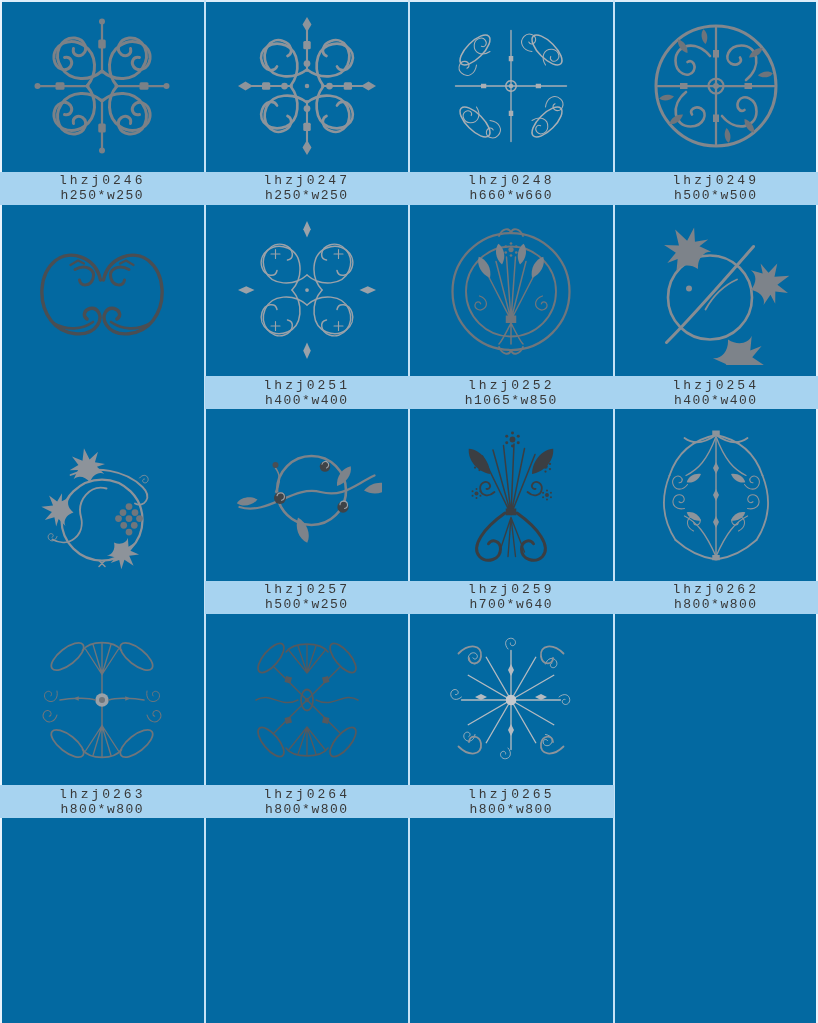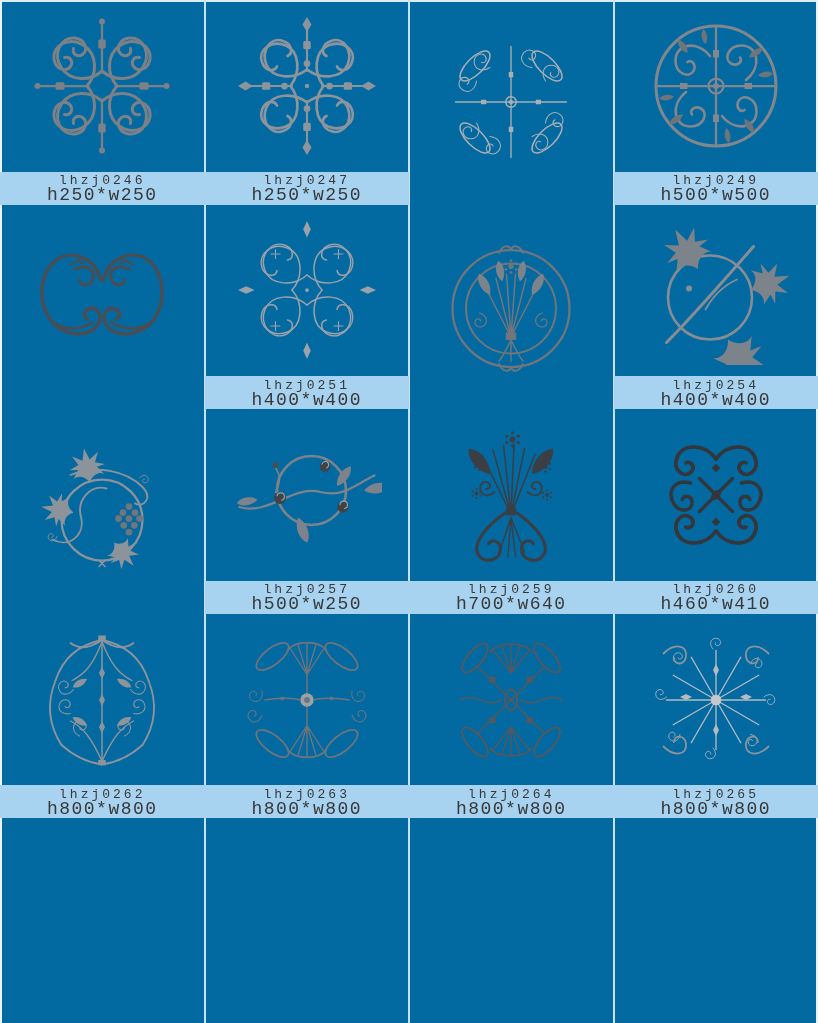--- a/index.html
+++ b/index.html
@@ -11,21 +11,21 @@
   .col-divider{position:absolute;top:0;bottom:0;width:2px;background:#c5e2f6;z-index:0;}
   .d1{left:calc(25% - 1px);} .d2{left:calc(50% - 1px);} .d3{left:calc(75% - 1px);}
   .grid{position:absolute;inset:0;display:grid;grid-template-columns:repeat(4,1fr);
         grid-template-rows:repeat(5,1fr);z-index:1;}
   .cell{display:flex;flex-direction:column;min-width:0;min-height:0;}
   .art-wrap{flex:1;display:flex;align-items:center;justify-content:center;min-height:0;}
   .art{display:block;}
   .bar{height:33px;background:#a7d3f0;position:relative;z-index:2;display:flex;
        flex-direction:column;align-items:center;justify-content:center;color:#383838;}
   .code{font-size:13px;line-height:15px;letter-spacing:3px;}
-  .dims{font-size:18px;line-height:15px;letter-spacing:1.5px;}
+  .dims{font-size:13px;line-height:15px;letter-spacing:1.5px;}
   .defs-svg{position:absolute;width:0;height:0;overflow:hidden;}
 </style>
 </head>
 <body>
 
 <svg class="defs-svg" aria-hidden="true">
 <defs>
   <path id="curl" d="M0 0 C18 -4 30 8 24 22 C19 33 4 33 1 23 C-1 15 7 10 12 15" fill="none"></path>
   <path id="leaf" d="M0 0 C-10 -12 -10 -30 0 -40 C10 -30 10 -12 0 0 Z" stroke="none"></path>
   <path id="mapleleaf" d="M0 0 C-3 -6 -9 -8 -13 -5 L-8 -12 L-15 -13 L-7 -16 L-11 -24 L-3 -19 L0 -29 L3 -19 L11 -24 L7 -16 L15 -13 L8 -12 L13 -5 C9 -8 3 -6 0 0 Z" stroke="none"></path>
@@ -508,20 +508,24 @@
         <span class="dims">h250*w250</span>
       </div>
     </div>
 
     <div class="cell">
       <div class="art-wrap">
         <svg class="art" viewBox="0 0 200 200" width="160" height="150">
             <use href="#m-light-scroll-lattice"></use>
           </svg>
       </div>
+      <div class="bar">
+        <span class="code">lhzj0248</span>
+        <span class="dims">h660*w660</span>
+      </div>
     </div>
 
     <div class="cell">
       <div class="art-wrap">
         <svg class="art" viewBox="0 0 200 200" width="160" height="150">
             <use href="#m-ring-heart-scrolls"></use>
           </svg>
       </div>
       <div class="bar">
         <span class="code">lhzj0249</span>
@@ -548,20 +552,24 @@
         <span class="dims">h400*w400</span>
       </div>
     </div>
 
     <div class="cell">
       <div class="art-wrap">
         <svg class="art" viewBox="0 0 200 200" width="160" height="150">
             <use href="#m-wreath-wheat-bouquet"></use>
           </svg>
       </div>
+      <div class="bar">
+        <span class="code">lhzj0252</span>
+        <span class="dims">h1065*w850</span>
+      </div>
     </div>
 
 
     <div class="cell">
       <div class="art-wrap">
         <svg class="art" viewBox="0 0 200 200" width="160" height="150">
             <use href="#m-ring-maple-branch"></use>
           </svg>
       </div>
       <div class="bar">
@@ -597,31 +605,20 @@
         <svg class="art" viewBox="0 0 200 200" width="160" height="150">
             <use href="#m-flower-fan-scrolls"></use>
           </svg>
       </div>
       <div class="bar">
         <span class="code">lhzj0259</span>
         <span class="dims">h700*w640</span>
       </div>
     </div>
 
-    <div class="cell">
-      <div class="art-wrap">
-        <svg class="art" viewBox="0 0 200 200" width="160" height="150">
-            <use href="#m-heart-scroll-knot"></use>
-          </svg>
-      </div>
-      <div class="bar">
-        <span class="code">lhzj0260</span>
-        <span class="dims">h460*w410</span>
-      </div>
-    </div>
 
 
     <div class="cell">
       <div class="art-wrap">
         <svg class="art" viewBox="0 0 200 200" width="160" height="150">
             <use href="#m-panel-scroll-crown"></use>
           </svg>
       </div>
       <div class="bar">
         <span class="code">lhzj0262</span>

